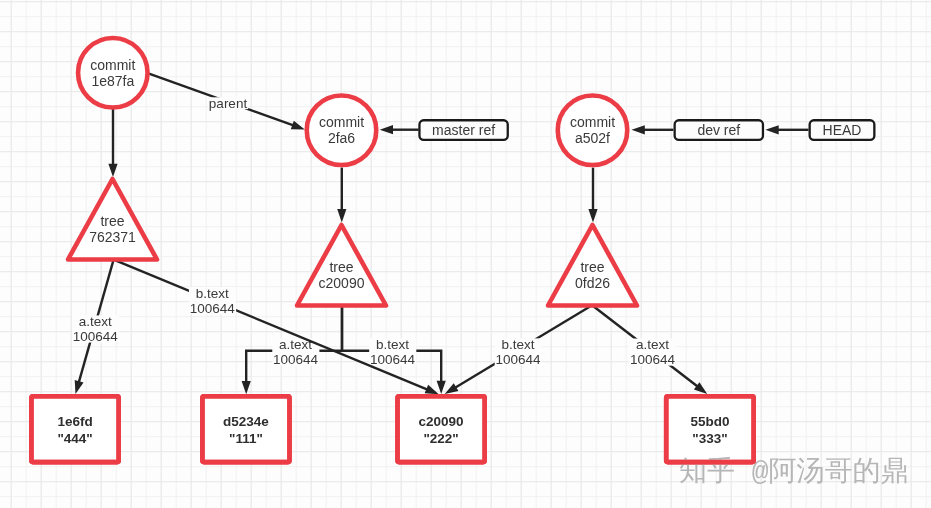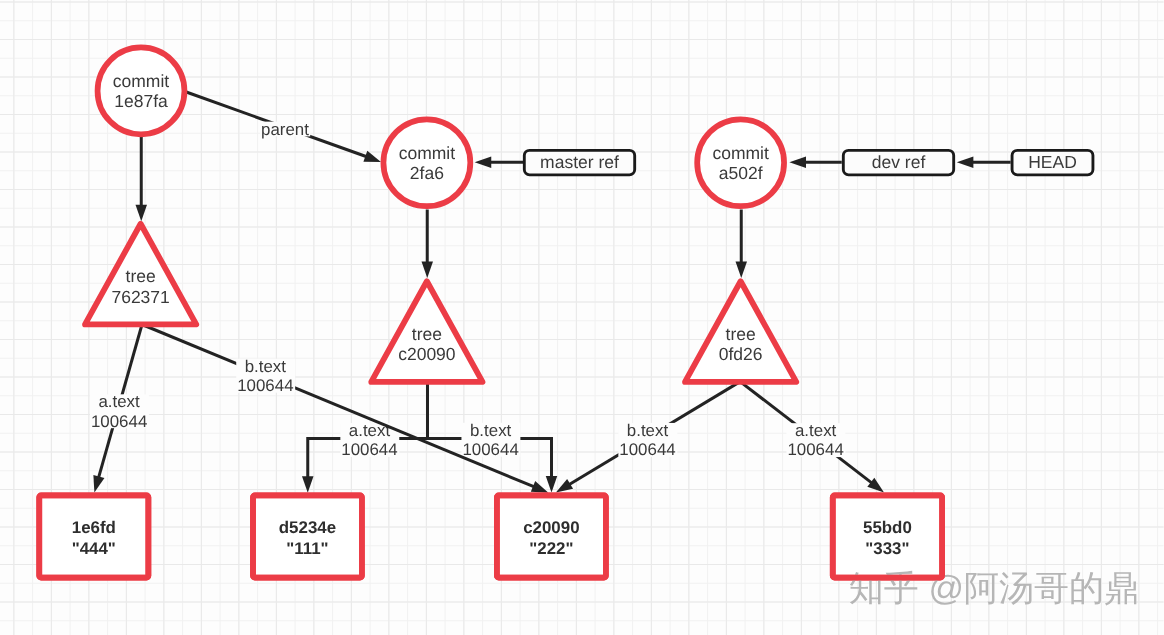--- a/index.html
+++ b/index.html
@@ -21,21 +21,21 @@
   #canvas{will-change:transform;}
   .node-shape{fill:#ffffff;stroke:#ec3c46;stroke-width:4.6;stroke-linejoin:round;}
   .node-text{font-family:"Liberation Sans",sans-serif;font-size:14px;fill:#3a3a3a;text-anchor:middle;}
   .blob-text{font-family:"Liberation Sans",sans-serif;font-size:13.5px;font-weight:bold;fill:#2e2e2e;text-anchor:middle;}
   .edge{stroke:#232323;stroke-width:2.4;fill:none;}
   .ref-box{fill:#fcfcfc;stroke:#1a1a1a;stroke-width:2.3;}
   .ref-text{font-family:"Liberation Sans",sans-serif;font-size:14px;fill:#3a3a3a;text-anchor:middle;}
   .edge-label{font-family:"Liberation Sans",sans-serif;font-size:13.5px;fill:#3a3a3a;text-anchor:middle;}
   .label-bg{fill:#fdfdfd;}
   #watermark{position:absolute;font-size:28px;color:#b6b6b6;left:679px;top:452px;
-      font-family:Liberation Sans, sans-serif;white-space:nowrap;}
+      font-family:Liberation Mono, monospace;white-space:nowrap;}
 </style>
 </head>
 <body>
 
 <div id="canvas">
   <div id="grid"></div>
   <svg id="diagram" width="931" height="508" viewBox="0 0 931 508">
     <g id="edges-layer">
         <g>
           <path d="M 113 177 L 108.4 163.7 L 117.6 163.7 Z" fill="#232323" stroke="none"></path>

